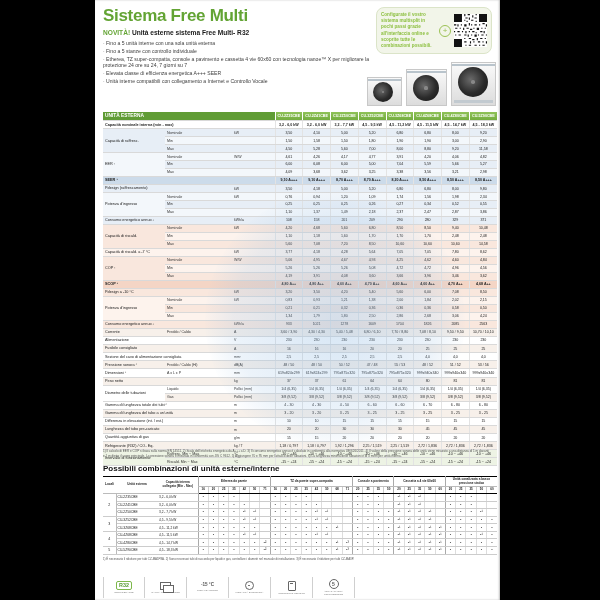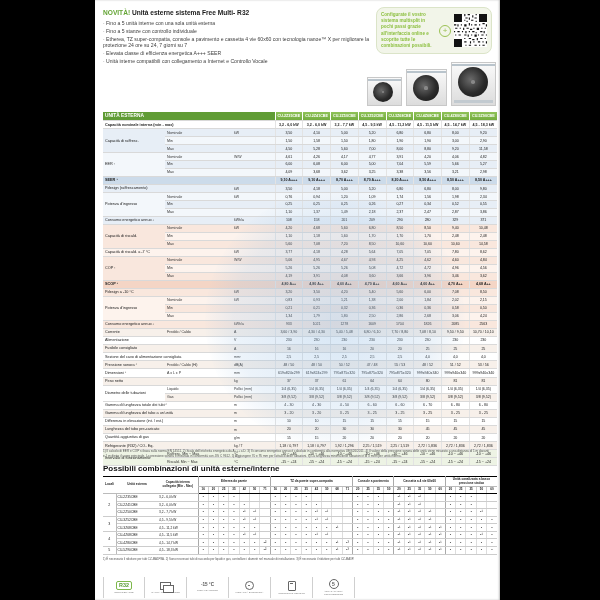--- a/index.html
+++ b/index.html
@@ -97,20 +97,21 @@
     background:#666;}
   .ic-warr{width:8px;height:8px;border:0.7px solid #666;border-radius:50%;color:#555;
     font-size:5px;font-weight:bold;text-align:center;line-height:8px;}
 </style>
 </head>
 <body>
 
 <div class="page">
 
   <div class="header">
+    <h1>Sistema Free Multi</h1>
     <div class="subtitle">
       <span class="nov">NOVITÀ!</span>
       <span>Unità esterne sistema Free Multi- R32</span>
     </div>
     <div class="bullets">
         <div class="bullet">· Fino a 5 unità interne con una sola unità esterna</div>
         <div class="bullet">· Fino a 5 stanze con controllo individuale</div>
         <div class="bullet">· Etherea, TZ super-compatta, console a pavimento e cassetta 4 vie 60x60 con tecnologia nanoe™ X per migliorare la protezione 24 ore su 24, 7 giorni su 7</div>
         <div class="bullet">· Elevata classe di efficienza energetica A+++ SEER</div>
         <div class="bullet">· Unità interne compatibili con collegamento a Internet e Controllo Vocale</div>

